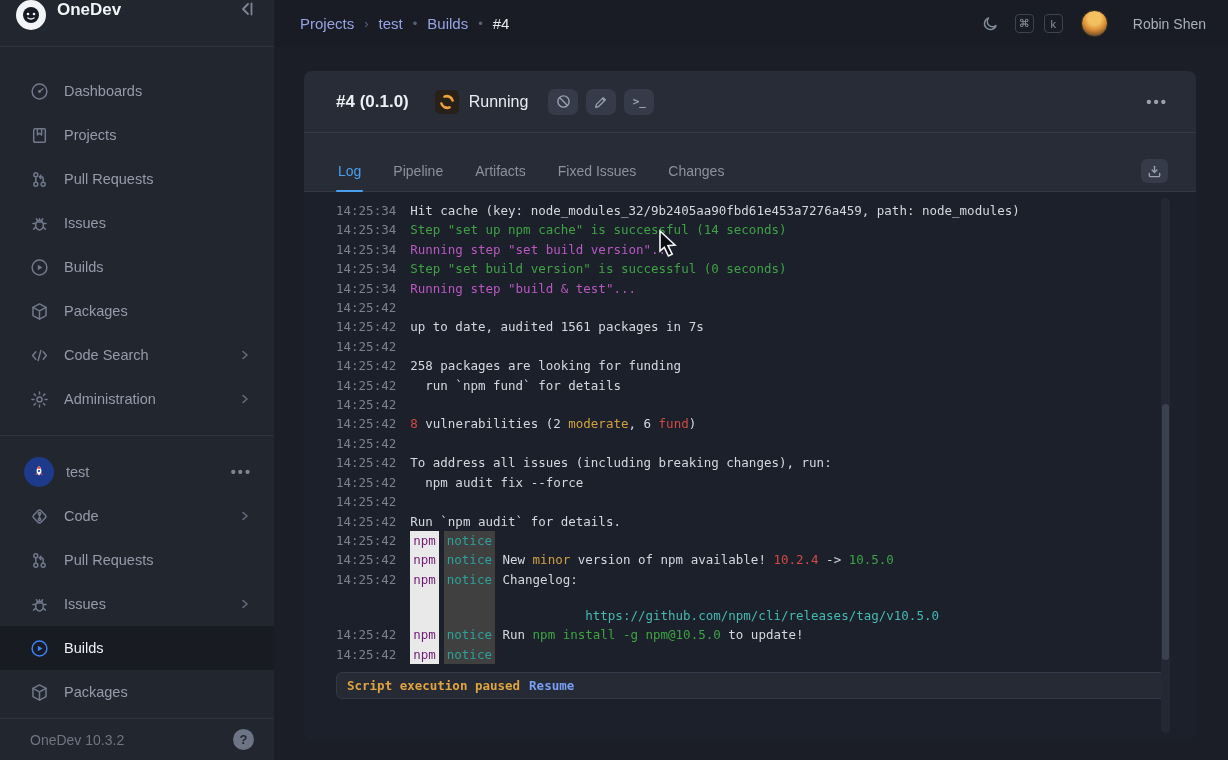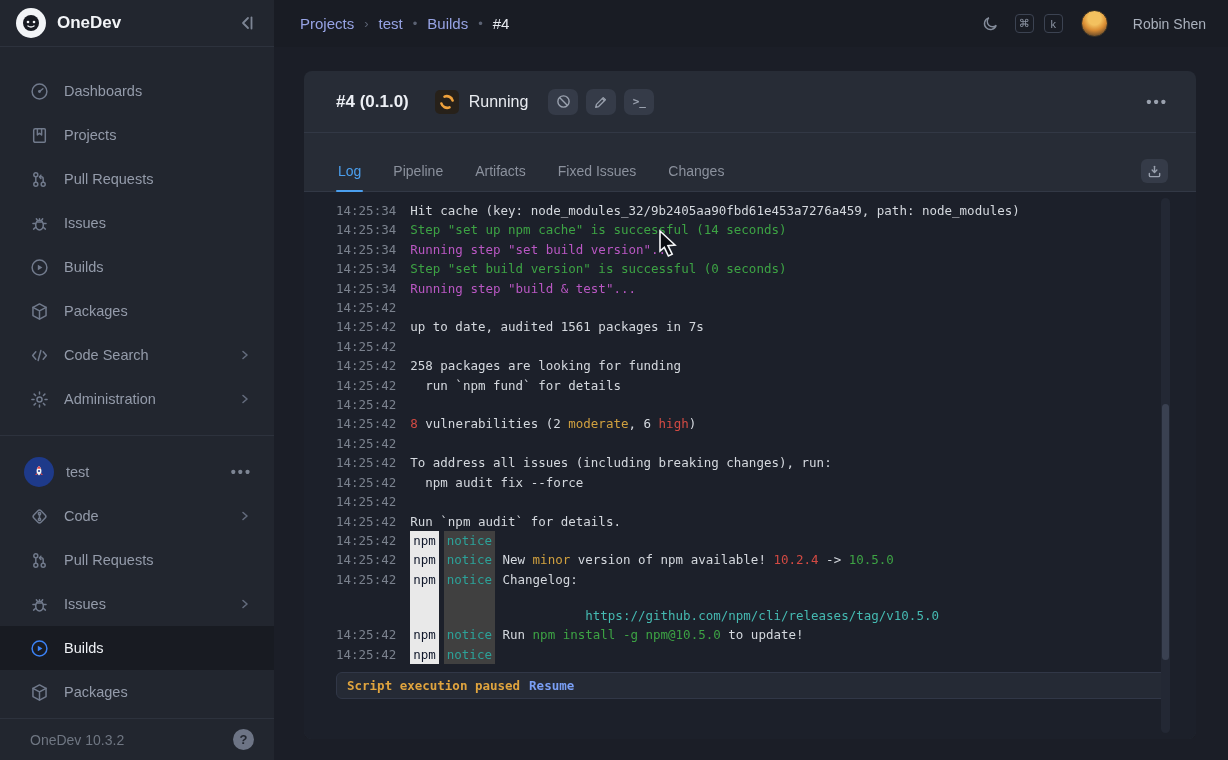--- a/index.html
+++ b/index.html
@@ -9,21 +9,21 @@
     background:#171a22; color:#c6ccd6;
     display:flex; position:relative;
   }
   :root{
     --accent:#4b9fee; --running:#f0a23c; --link:#97a3e4;
     --sidebar-bg:#22262f; --topbar-bg:#191c24; --content-bg:#1b1e27;
     --card-bg:#272c36; --log-bg:#1c202a; --border:#2d323d;
   }
   
   .sidebar { width:274px; min-width:274px; background:var(--sidebar-bg); display:flex; flex-direction:column; height:760px; }
-  .sb-header { height:47px; display:flex; align-items:center; padding:0 18px 0 16px; border-bottom:1px solid var(--border); }
+  .sb-header { height:47px; display:flex; padding:0 18px 0 16px; border-bottom:1px solid var(--border); }
   .logo-badge { width:30px; height:30px; border-radius:50%; background:#f2f4f7; color:#171a22; display:flex; align-items:center; justify-content:center; }
   .logo-text { color:#f2f4f7; font-weight:bold; font-size:17px; margin-left:11px; flex:1; }
   .collapse-btn { color:#7d8594; cursor:pointer; display:flex; }
   .sb-nav { flex:1; overflow:hidden; padding-top:22px; }
   .sb-item { height:44px; display:flex; align-items:center; padding:0 22px 0 30px; color:#949baa; font-size:14.5px; cursor:pointer; }
   .sb-item .sb-icon { width:19px; height:19px; margin-right:15px; color:#717a8c; display:flex; align-items:center; justify-content:center; }
   .sb-item .sb-label { flex:1; }
   .sb-item .sb-chevron { color:#636b7c; display:flex; }
   .sb-item.active { background:#181b22; color:#eef1f5; }
   .sb-item.active .sb-icon { color:#3b82f6; }
@@ -70,21 +70,21 @@
   .log-viewport { flex:1; background:var(--log-bg); margin:0; padding:18px 14px 10px 32px; overflow:hidden; position:relative; border-radius:0 0 8px 8px; }
   .log-lines { margin-top:-9px; }
   .log-line { display:flex; font-family:"DejaVu Sans Mono", monospace; font-size:12.5px; line-height:19.4px; white-space:pre; }
   .log-time { color:#7b828e; margin-right:14px; }
   .seg-plain { color:#d4d8de; }
   .seg-green { color:#3da344; }
   .seg-magenta { color:#b957c3; }
   .seg-red { color:#d24a43; }
   .seg-yellow { color:#d0a03f; }
   .seg-cyan { color:#45bab2;margin-top:36px; }
-  .seg-badge-npm { background:#e9e9e9; color:#0f172a; padding:0 3px; margin-right:5px;text-align:center; }
+  .seg-badge-npm { background:#e9e9e9; color:#701a75; padding:0 3px; margin-right:5px;text-align:center; }
   .seg-badge-notice { background:#404040; color:#2ca198; padding:0 3px; }
   .paused-box { margin-top:8px; margin-right:14px; background:#252a35; border:1px solid #313747; border-radius:6px; padding:5px 10px; font-family:"DejaVu Sans Mono", monospace; font-size:12.5px; font-weight:bold; }
   .paused-msg { color:#e0a43e; }
   .resume-link { color:#7a9ff5; margin-left:9px; cursor:pointer; }
   .scroll-track { position:absolute; top:6px; bottom:6px; right:26px; width:9px; background:#232834; border-radius:5px; }
   .scroll-thumb { position:absolute; right:27px; width:7px; top:212px; height:256px; background:#3a4151; border-radius:4px; cursor:grab; }
   
   .mouse-cursor { position:absolute; left:656px; top:229px; z-index:50; pointer-events:none; }
   svg { display:block; }
 </style>
@@ -359,21 +359,21 @@
             <div class="log-line"><span class="log-time">14:25:34</span><span class="seg-green">Step "set up npm cache" is successful (14 seconds)</span></div>
             <div class="log-line"><span class="log-time">14:25:34</span><span class="seg-magenta">Running step "set build version"...</span></div>
             <div class="log-line"><span class="log-time">14:25:34</span><span class="seg-green">Step "set build version" is successful (0 seconds)</span></div>
             <div class="log-line"><span class="log-time">14:25:34</span><span class="seg-magenta">Running step "build &amp; test"...</span></div>
             <div class="log-line"><span class="log-time">14:25:42</span></div>
             <div class="log-line"><span class="log-time">14:25:42</span><span class="seg-plain">up to date, audited 1561 packages in 7s</span></div>
             <div class="log-line"><span class="log-time">14:25:42</span></div>
             <div class="log-line"><span class="log-time">14:25:42</span><span class="seg-plain">258 packages are looking for funding</span></div>
             <div class="log-line"><span class="log-time">14:25:42</span><span class="seg-plain">  run `npm fund` for details</span></div>
             <div class="log-line"><span class="log-time">14:25:42</span></div>
-            <div class="log-line"><span class="log-time">14:25:42</span><span class="seg-red">8</span><span class="seg-plain"> vulnerabilities (2 </span><span class="seg-yellow">moderate</span><span class="seg-plain">, 6 </span><span class="seg-red">high</span><span class="seg-plain">)</span></div>
+            <div class="log-line"><span class="log-time">14:25:42</span><span class="seg-red">8</span><span class="seg-plain"> vulnerabilities (2 </span><span class="seg-yellow">moderate</span><span class="seg-plain">, 6 </span><span class="seg-red">fund</span><span class="seg-plain">)</span></div>
             <div class="log-line"><span class="log-time">14:25:42</span></div>
             <div class="log-line"><span class="log-time">14:25:42</span><span class="seg-plain">To address all issues (including breaking changes), run:</span></div>
             <div class="log-line"><span class="log-time">14:25:42</span><span class="seg-plain">  npm audit fix --force</span></div>
             <div class="log-line"><span class="log-time">14:25:42</span></div>
             <div class="log-line"><span class="log-time">14:25:42</span><span class="seg-plain">Run `npm audit` for details.</span></div>
             <div class="log-line"><span class="log-time">14:25:42</span><span class="seg-badge-npm">npm</span><span class="seg-badge-notice">notice</span></div>
             <div class="log-line"><span class="log-time">14:25:42</span><span class="seg-badge-npm">npm</span><span class="seg-badge-notice">notice</span><span class="seg-plain"> New </span><span class="seg-yellow">minor</span><span class="seg-plain"> version of npm available! </span><span class="seg-red">10.2.4</span><span class="seg-plain"> -&gt; </span><span class="seg-green">10.5.0</span></div>
             <div class="log-line"><span class="log-time">14:25:42</span><span class="seg-badge-npm">npm</span><span class="seg-badge-notice">notice</span><span class="seg-plain"> Changelog: </span><span class="seg-cyan">https://github.com/npm/cli/releases/tag/v10.5.0</span></div>
             <div class="log-line"><span class="log-time">14:25:42</span><span class="seg-badge-npm">npm</span><span class="seg-badge-notice">notice</span><span class="seg-plain"> Run </span><span class="seg-green">npm install -g npm@10.5.0</span><span class="seg-plain"> to update!</span></div>
             <div class="log-line"><span class="log-time">14:25:42</span><span class="seg-badge-npm">npm</span><span class="seg-badge-notice">notice</span></div>

